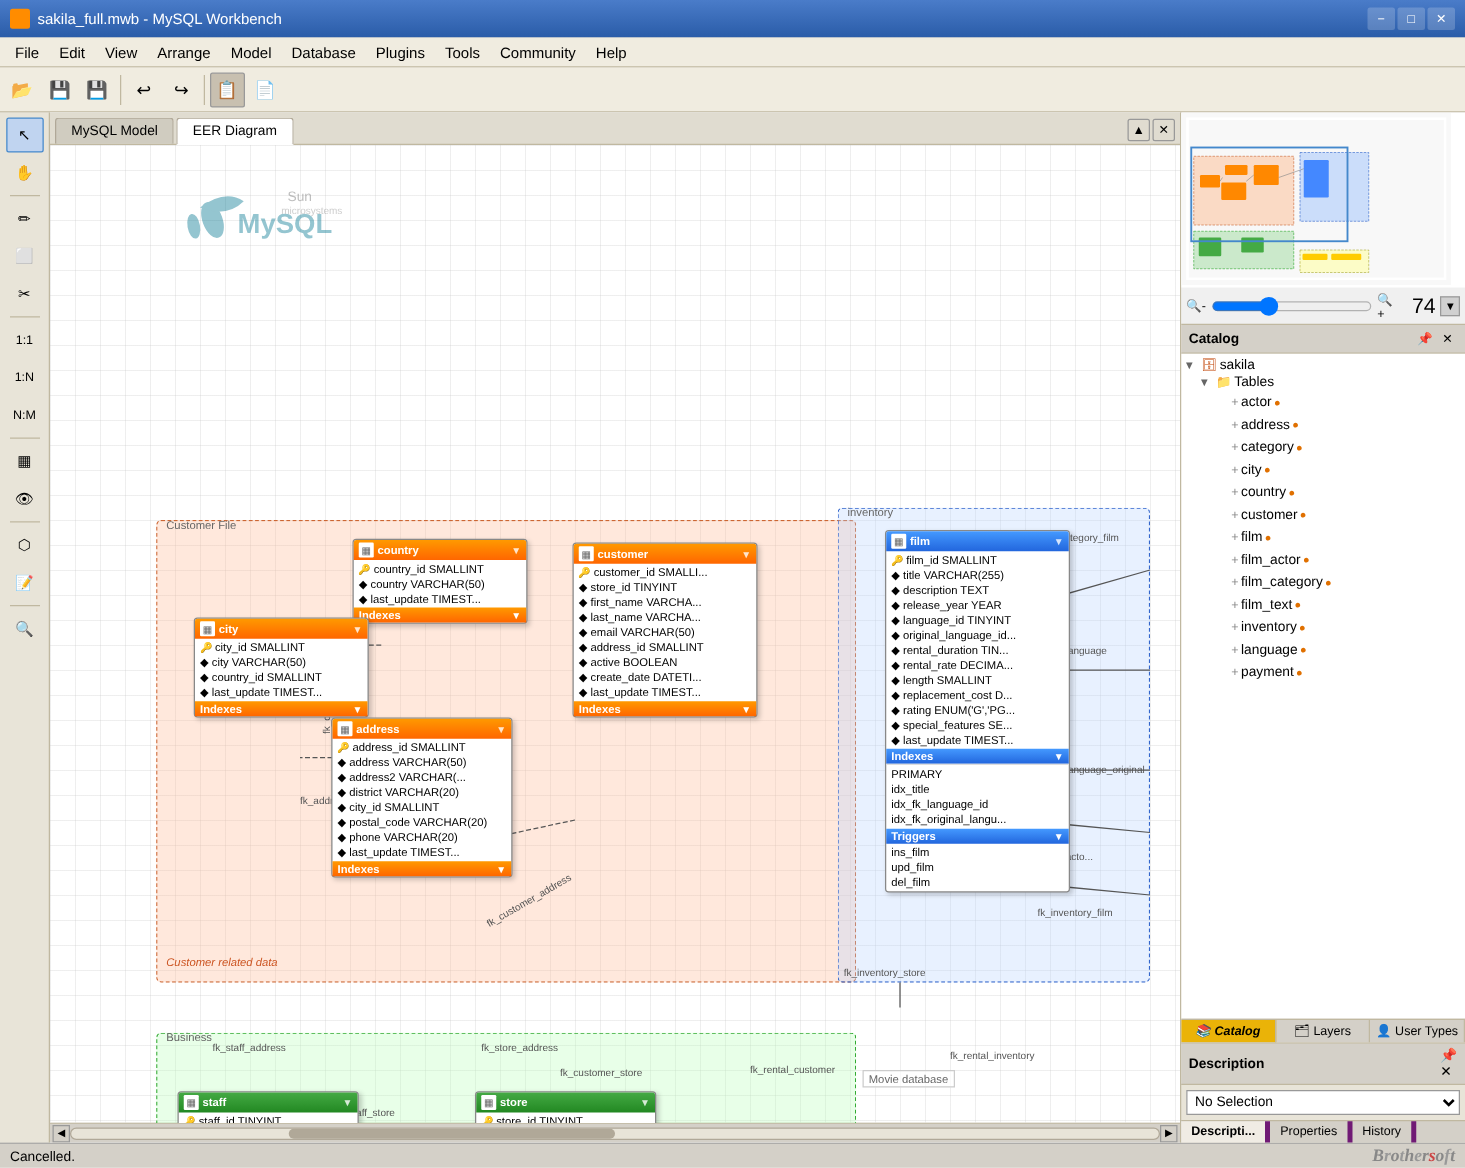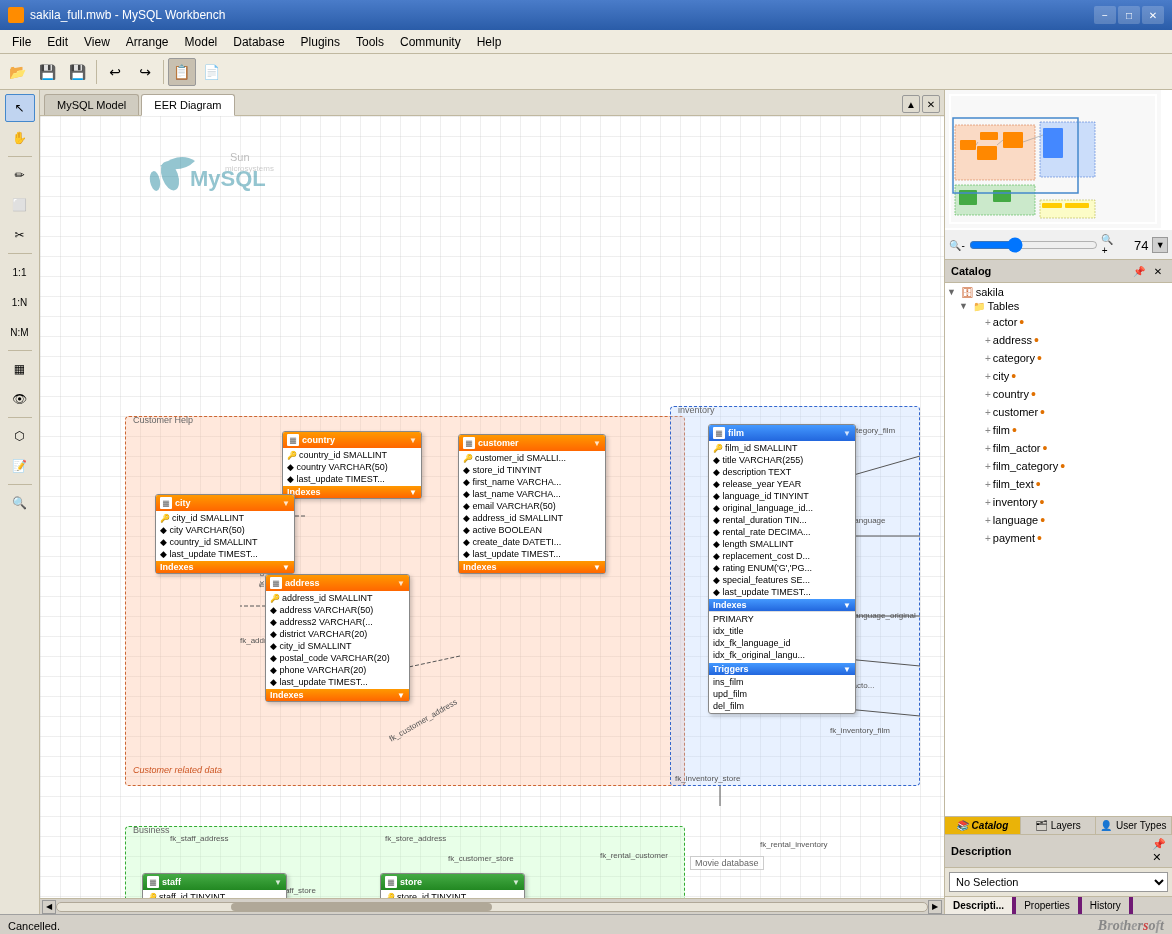--- a/index.html
+++ b/index.html
@@ -47,21 +47,21 @@
 
     
     #right-panel { width: 228px; display: flex; flex-direction: column; background: #e8e4d8; border-left: 1px solid #c0b8a0; }
     
     
     #mini-map { height: 170px; background: #f0f0f0; border-bottom: 1px solid #c0b8a0; position: relative; overflow: hidden; }
     #mini-map-canvas { width: 100%; height: 140px; position: relative; overflow: hidden; background: white; }
     #mini-map-controls { height: 30px; display: flex; align-items: center; padding: 0 4px; gap: 4px; }
     #zoom-slider { flex: 1; height: 16px; }
     .zoom-icon { font-size: 10px; }
-    .zoom-value { font-size: 13px; min-width: 25px; text-align: right; }
+    .zoom-value { font-size: 17px; min-width: 25px; text-align: right; }
     .zoom-dropdown { width: 16px; height: 16px; background: #d0d0d0; border: 1px solid #999; cursor: pointer; font-size: 9px; display: flex; align-items: center; justify-content: center; }
 
     
     #catalog-panel { flex: 1; display: flex; flex-direction: column; overflow: hidden; }
     #catalog-header { background: #d4d0c8; padding: 3px 6px; display: flex; align-items: center; justify-content: space-between; border-bottom: 1px solid #c0b8a0; }
     #catalog-header .panel-title { font-weight: bold; font-size: 11px; }
     #catalog-header .panel-controls { display: flex; gap: 2px; }
     #catalog-header .panel-btn { width: 16px; height: 16px; display: flex; align-items: center; justify-content: center; cursor: pointer; font-size: 10px; }
     
     #catalog-tree { flex: 1; overflow-y: auto; background: white; padding: 2px; font-size: 11px; }
@@ -214,21 +214,21 @@
           <path d="M60,25 Q80,10 95,20 Q85,30 70,28Z" fill="#00758f"></path>
 
           <text x="90" y="45" font-size="22" font-weight="bold" font-family="Arial" fill="#00758f">MySQL</text>
 
           <text x="130" y="20" font-size="11" font-family="Arial" fill="#666">Sun</text>
           <text x="125" y="30" font-size="8" font-family="Arial" fill="#888">microsystems</text>
         </svg>
       </div>
 
       <div class="region-customer" style="left:85px; top:300px; width:560px; height:370px;"></div>
-      <div class="region-label" style="left:90px; top:298px;">Customer Help</div>
+      <div class="region-label" style="left:90px; top:298px;">Customer File</div>
       <div class="region-label" style="left:90px; top:648px; font-style:italic; color:#cc5522;">Customer related data</div>
 
       <div class="region-inventory" style="left:630px; top:290px; width:250px; height:380px;"></div>
       <div class="region-label" style="left:635px; top:288px;">inventory</div>
 
       <div class="region-business" style="left:85px; top:710px; width:560px; height:170px;"></div>
       <div class="region-label" style="left:90px; top:708px;">Business</div>
 
       <div style="position:absolute; left:650px; top:740px; font-size:9px; color:#666; background:rgba(255,255,255,0.7); padding:1px 4px; border:1px solid #ccc;">Movie database</div>
 

